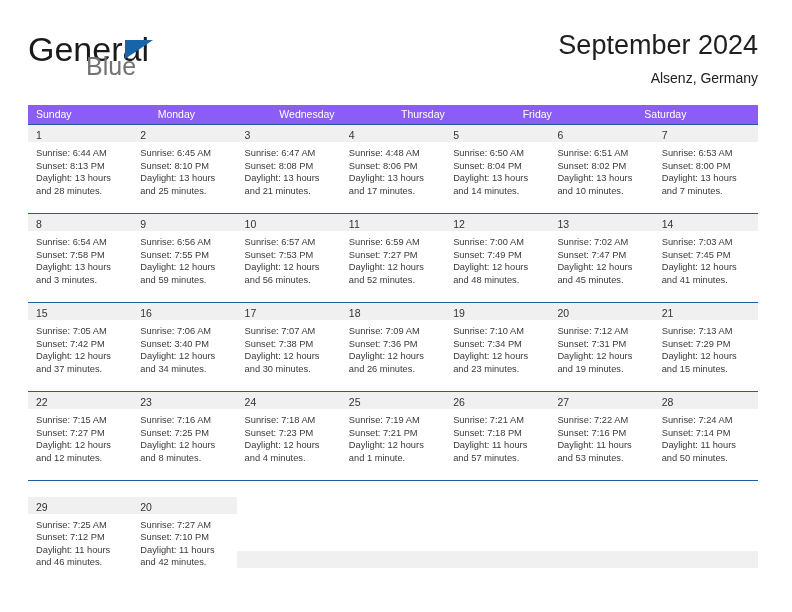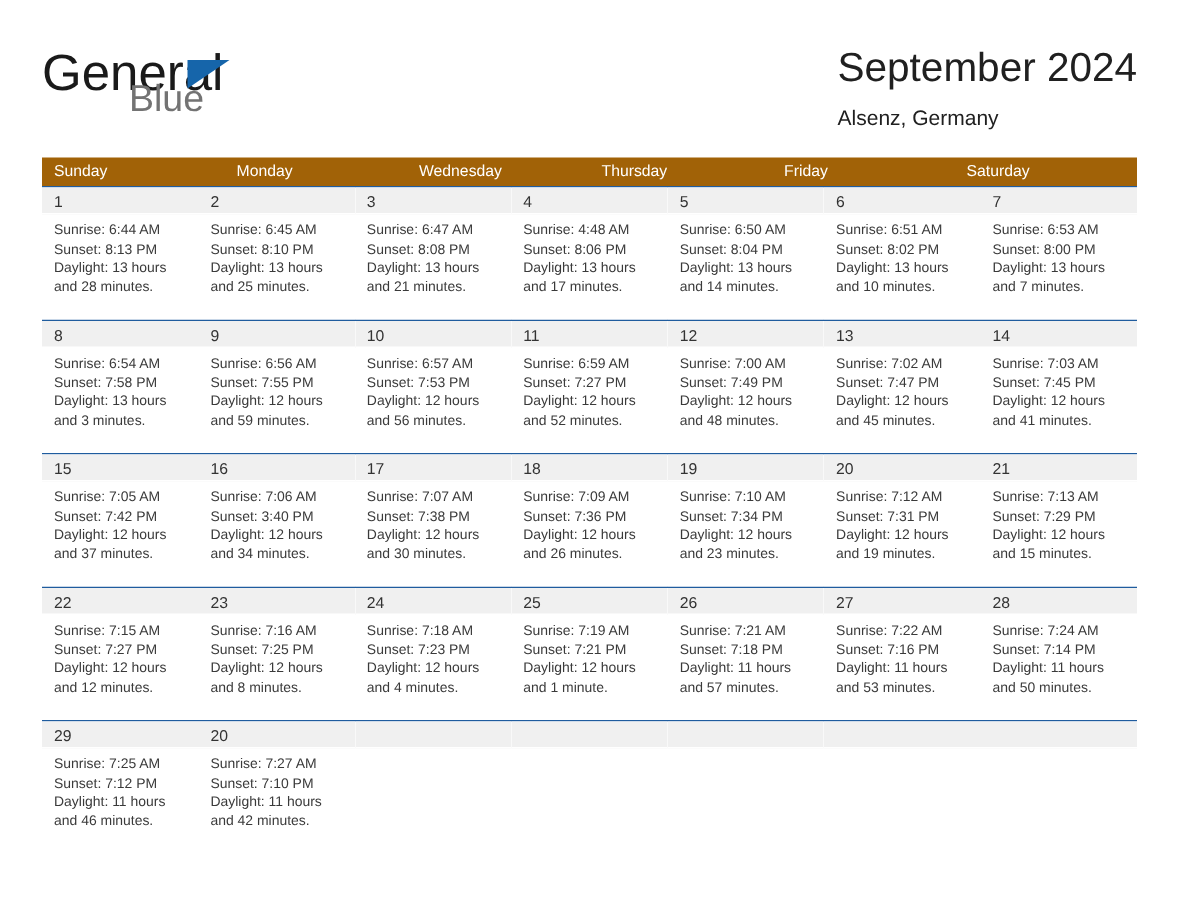--- a/index.html
+++ b/index.html
@@ -64,21 +64,21 @@
     width: 0;
     height: 0;
     border-left: 28px solid #1665aa;
     border-bottom: 19px solid transparent;
   }
 
   .title-block {
     position: absolute;
     right: 0;
     top: 0;
-    text-align: left;
+    text-align: right;
   }
   .cal-title {
     font-size: 27px;
     font-weight: 400;
     color: #202020;
     line-height: 34px;
     white-space: nowrap;
   }
   .cal-subtitle {
     font-size: 14px;
@@ -92,21 +92,21 @@
   
   .calendar {
     position: absolute;
     left: 28px;
     top: 105px;
     width: 730px;
   }
 
   .weekday-row {
     display: flex;
-    background: #a16207;
+    background: #8b5cf6;
     height: 19px;
   }
   .weekday {
     flex: 1 1 0;
     color: #ffffff;
     font-size: 10.5px;
     line-height: 19px;
     padding-left: 8px;
     box-sizing: border-box;
     white-space: nowrap;
@@ -114,20 +114,21 @@
   }
 
   .week-row {
     display: flex;
     border-top: 1.5px solid #1f5c9e;
     height: 89px;
     box-sizing: border-box;
   }
   .week-row.last {
     border-bottom: none;
+    align-items: flex-end;
   }
 
   .day-cell {
     flex: 1 1 0;
     box-sizing: border-box;
     background: #ffffff;
     position: relative;
     overflow: hidden;
   }
 

